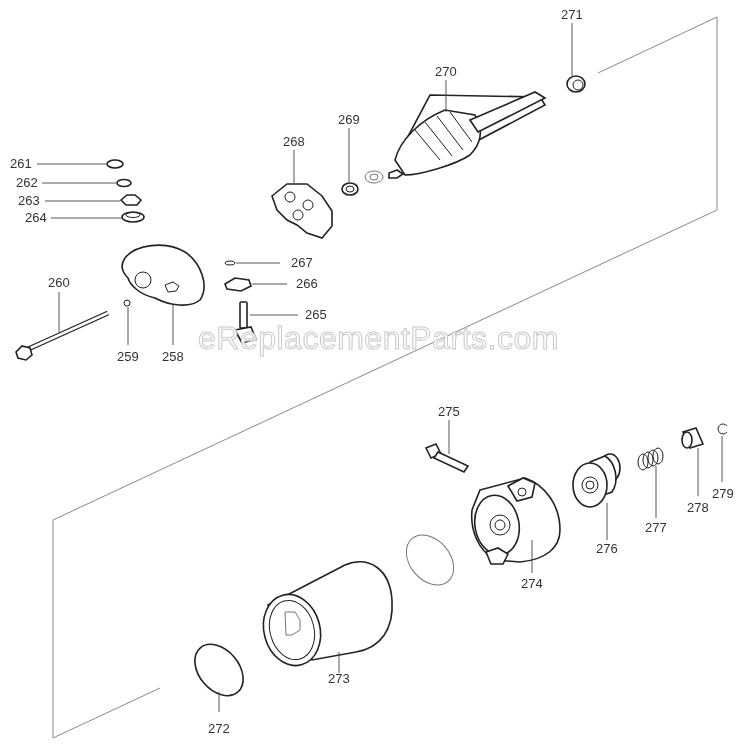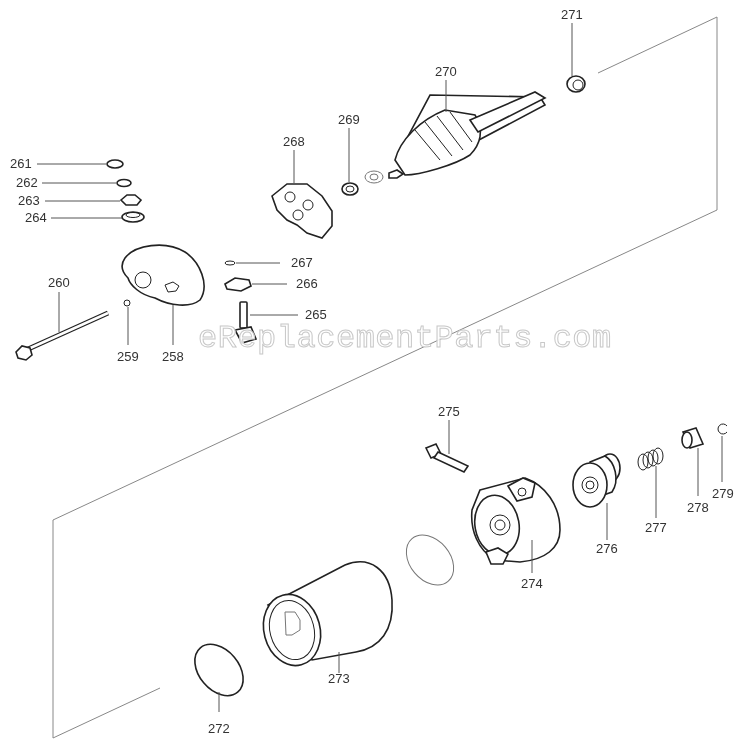--- a/index.html
+++ b/index.html
@@ -4,21 +4,21 @@
 <style>
   html, body { margin:0; padding:0; background:#ffffff; }
   body { width:741px; height:750px; position:relative; overflow:hidden; font-family:"Liberation Sans", sans-serif; }
   #diagram { position:absolute; left:0; top:0; width:741px; height:750px; }
   .lbl { font-family:"Liberation Sans", sans-serif; font-size:13px; fill:#333; }
   .lead { stroke:#555; stroke-width:1; fill:none; }
   .frame { stroke:#888; stroke-width:1; fill:none; }
   .part { stroke:#222; stroke-width:1.6; fill:#fff; }
   .part-thin { stroke:#222; stroke-width:1; fill:none; }
   .part-light { stroke:#777; stroke-width:1; fill:#fff; }
-  .watermark { position:absolute; left:198px; top:320px; font-family:Liberation Mono, monospace; font-size:32px; color:rgba(255,255,255,0.85); -webkit-text-stroke:1px #c8c8c8; letter-spacing:0.5px; pointer-events:none; }
+  .watermark { position:absolute; left:198px; top:320px; font-family:Liberation Sans, sans-serif; font-size:32px; color:rgba(255,255,255,0.85); -webkit-text-stroke:1px #c8c8c8; letter-spacing:0.5px; pointer-events:none; }
 </style>
 </head>
 <body>
 
 <svg id="diagram" viewBox="0 0 741 750" xmlns="http://www.w3.org/2000/svg">
 
   <g>
     <polyline class="frame" points="598,73 717,17 717,210 53,520 53,738 160,688"></polyline>
   </g>
 

